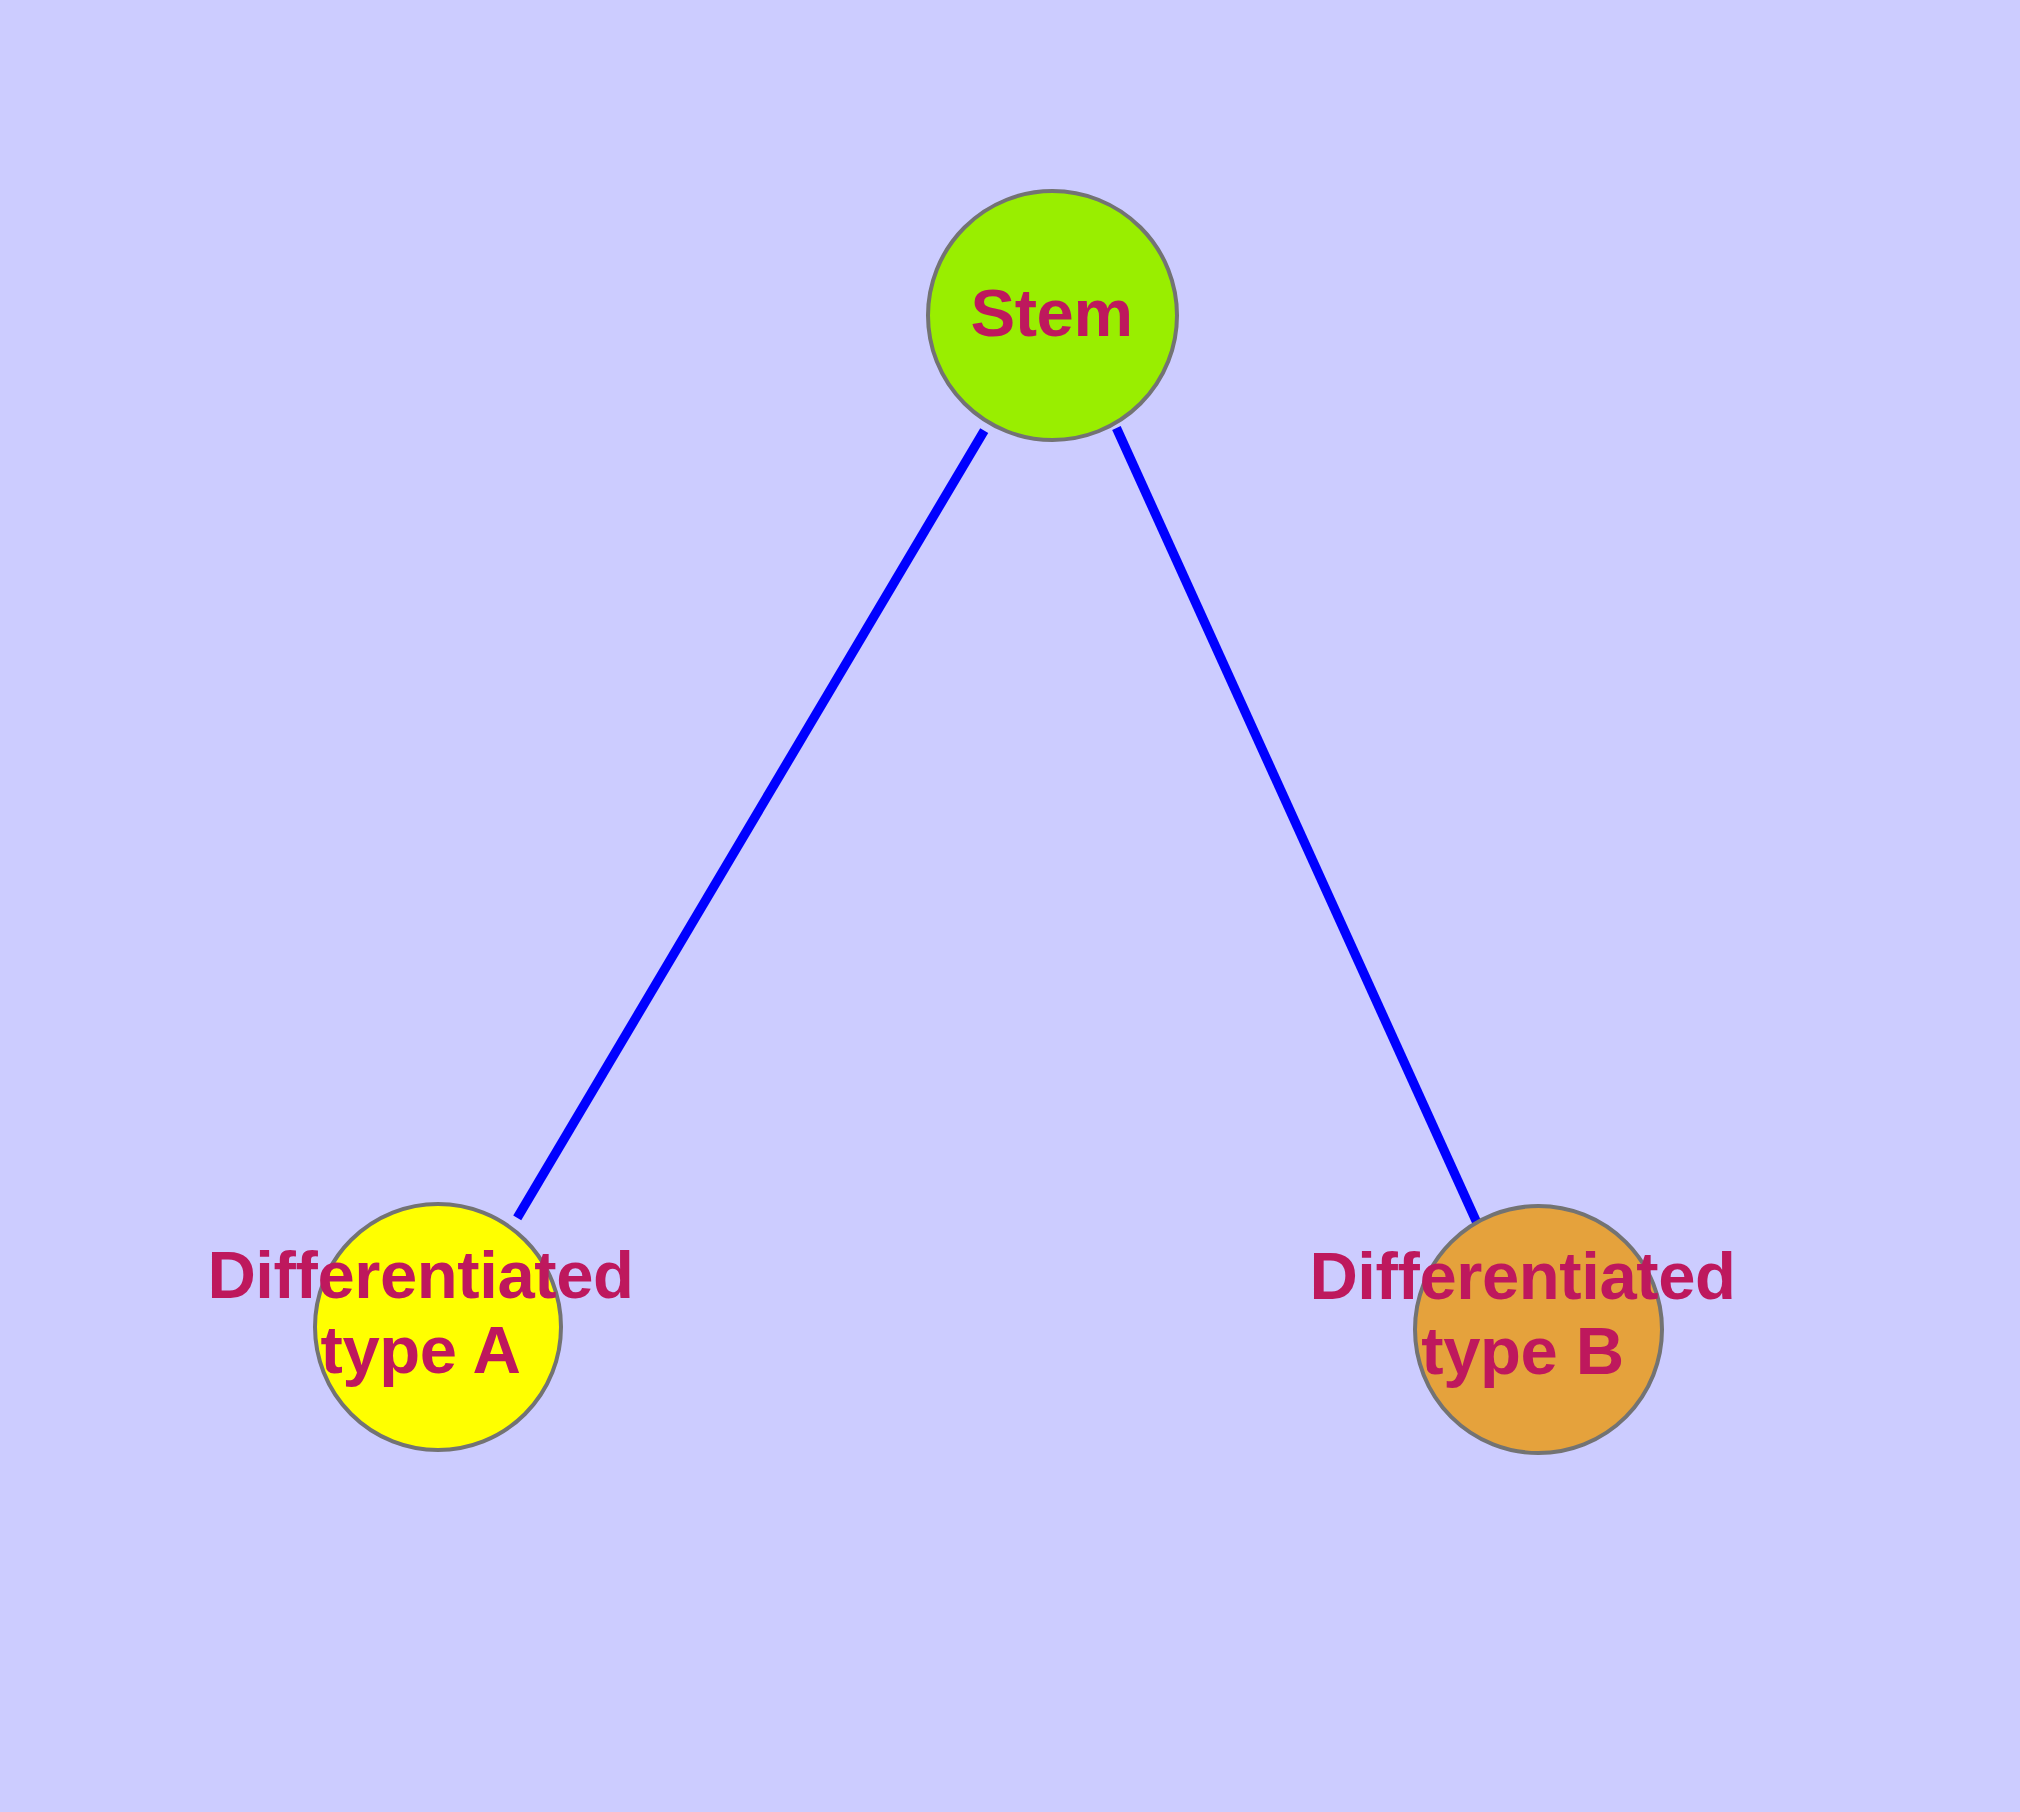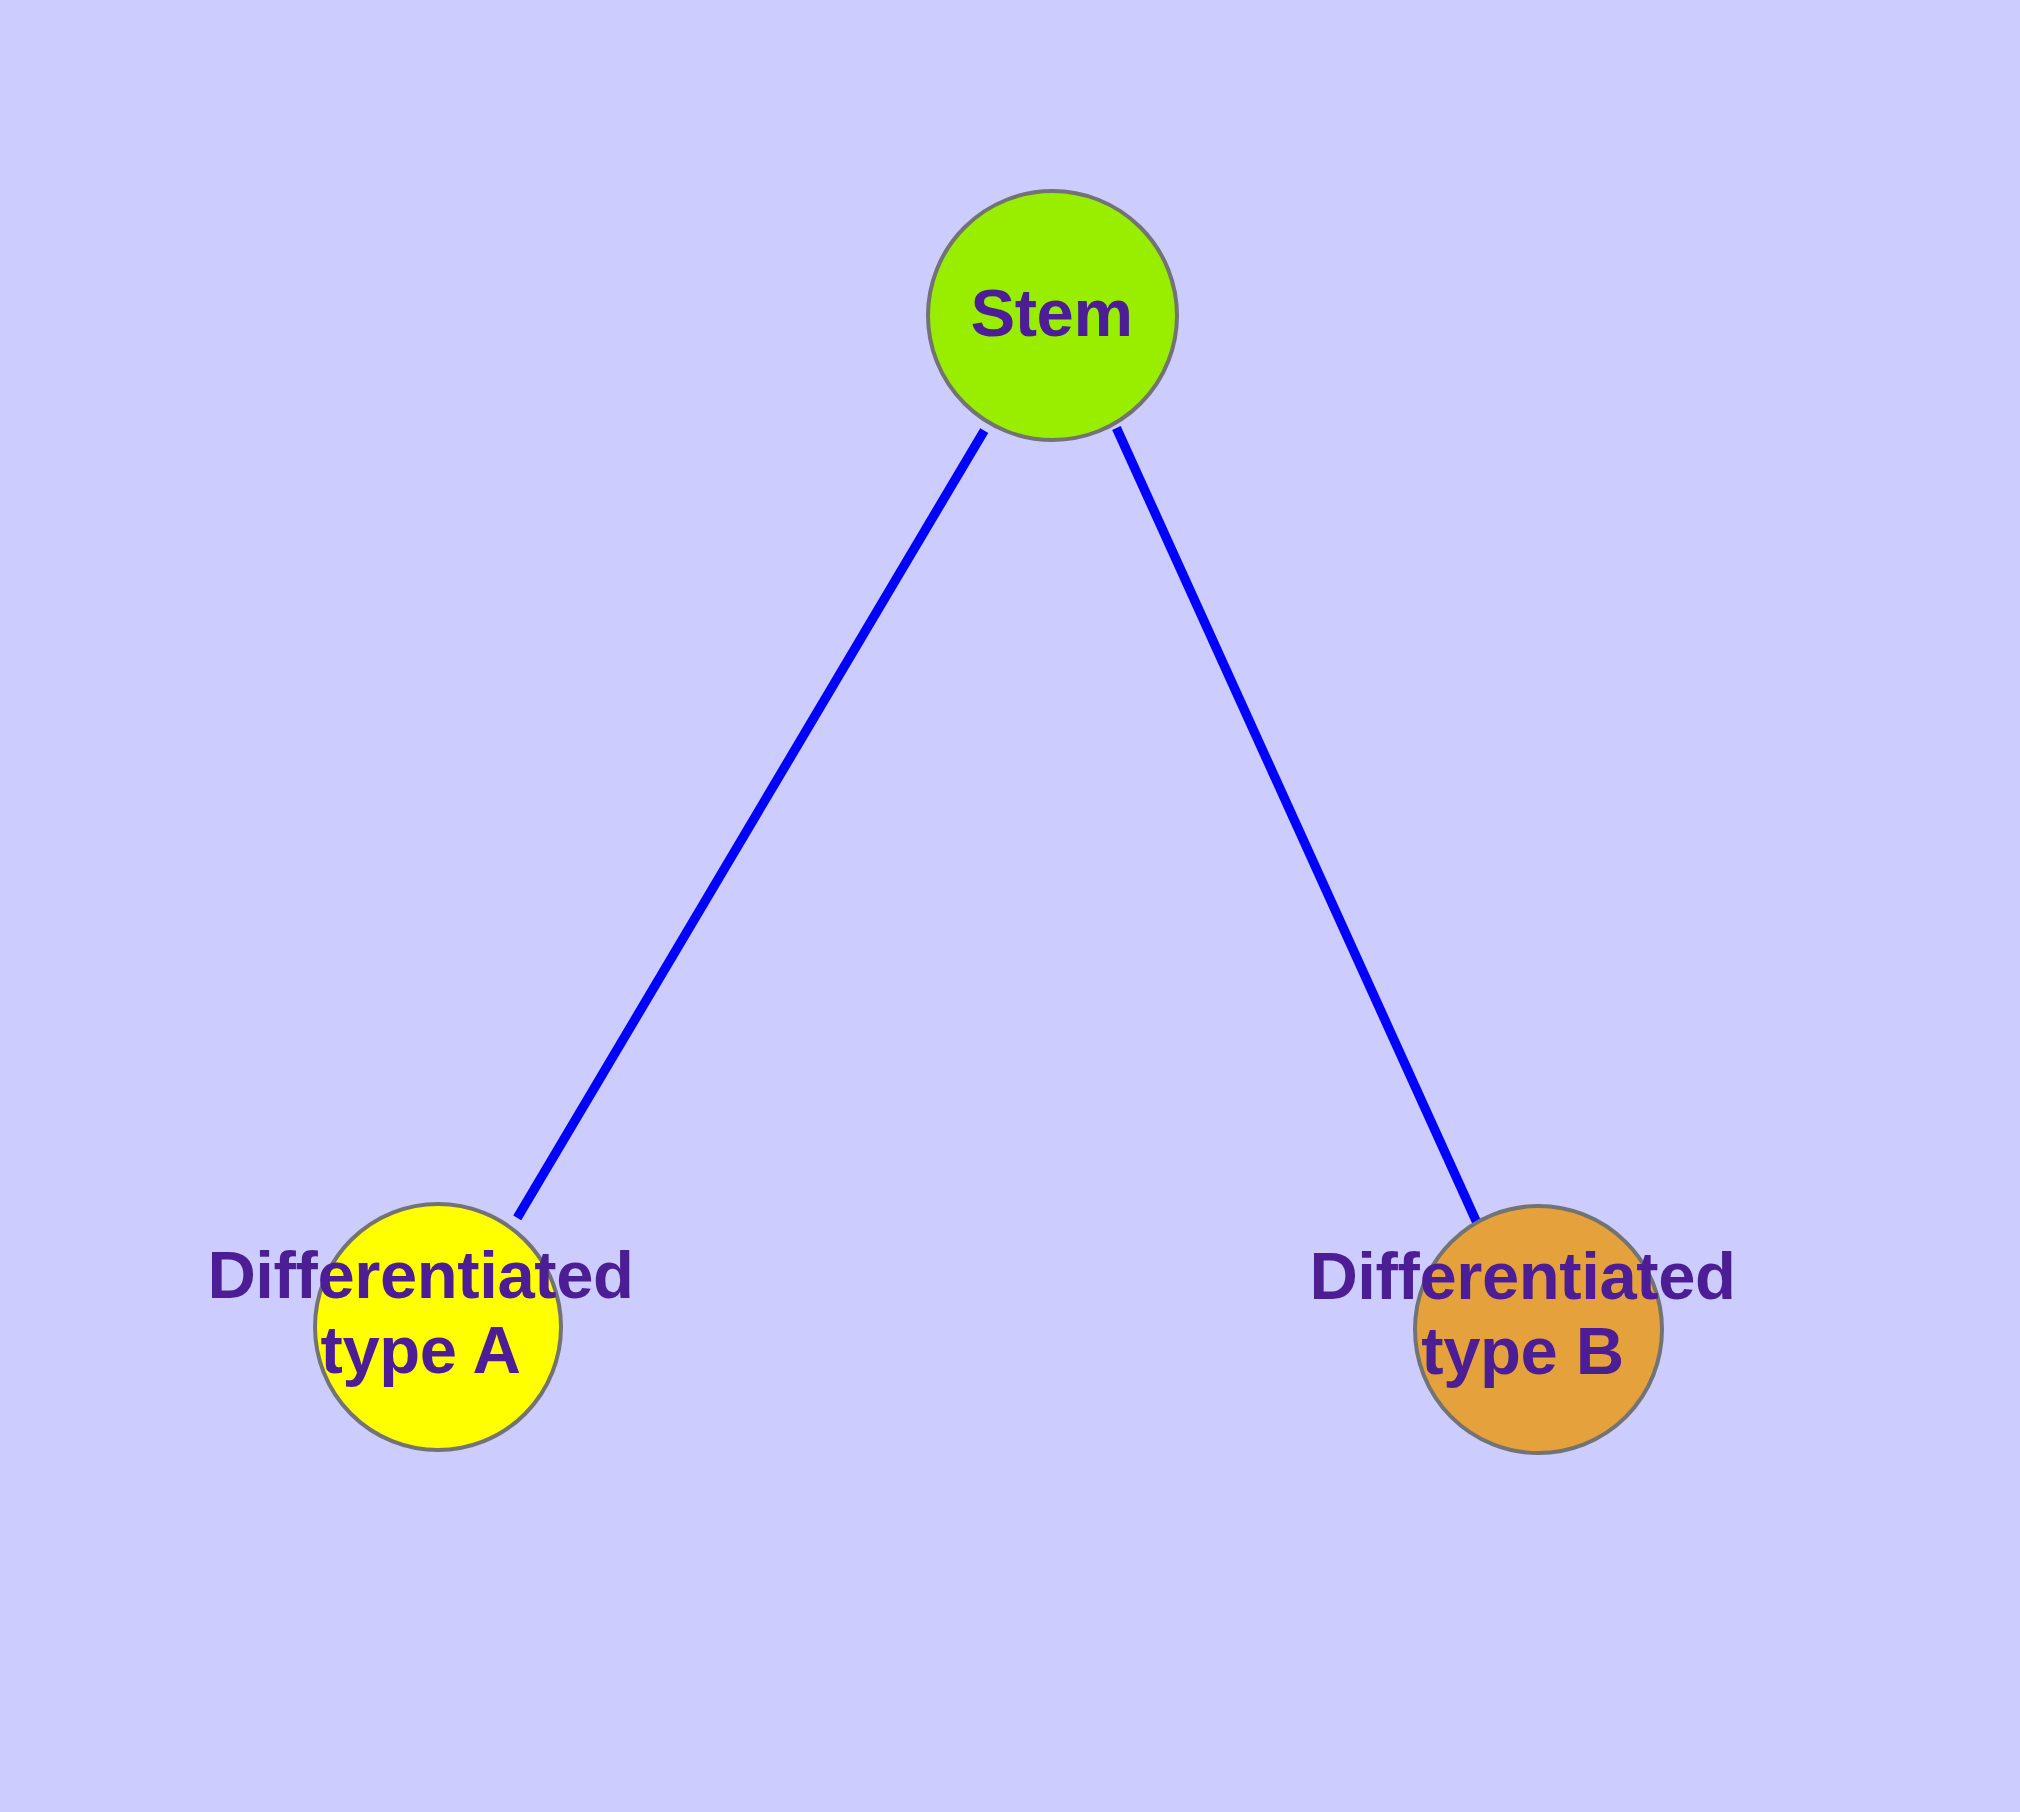--- a/index.html
+++ b/index.html
@@ -28,21 +28,21 @@
   }
   .graph-node {
     position: absolute;
     border-radius: 50%;
     box-sizing: border-box;
     border: 4.2px solid #737373;
   }
   .node-label {
     position: absolute;
     text-align: center;
-    color: #4c1d95;
+    color: #be185d;
     font-weight: bold;
     line-height: 1.12;
     white-space: pre;
     pointer-events: none;
     letter-spacing: -0.4px;
   }
   #node-stem {
     left: 926px;
     top: 189px;
     width: 253px;

